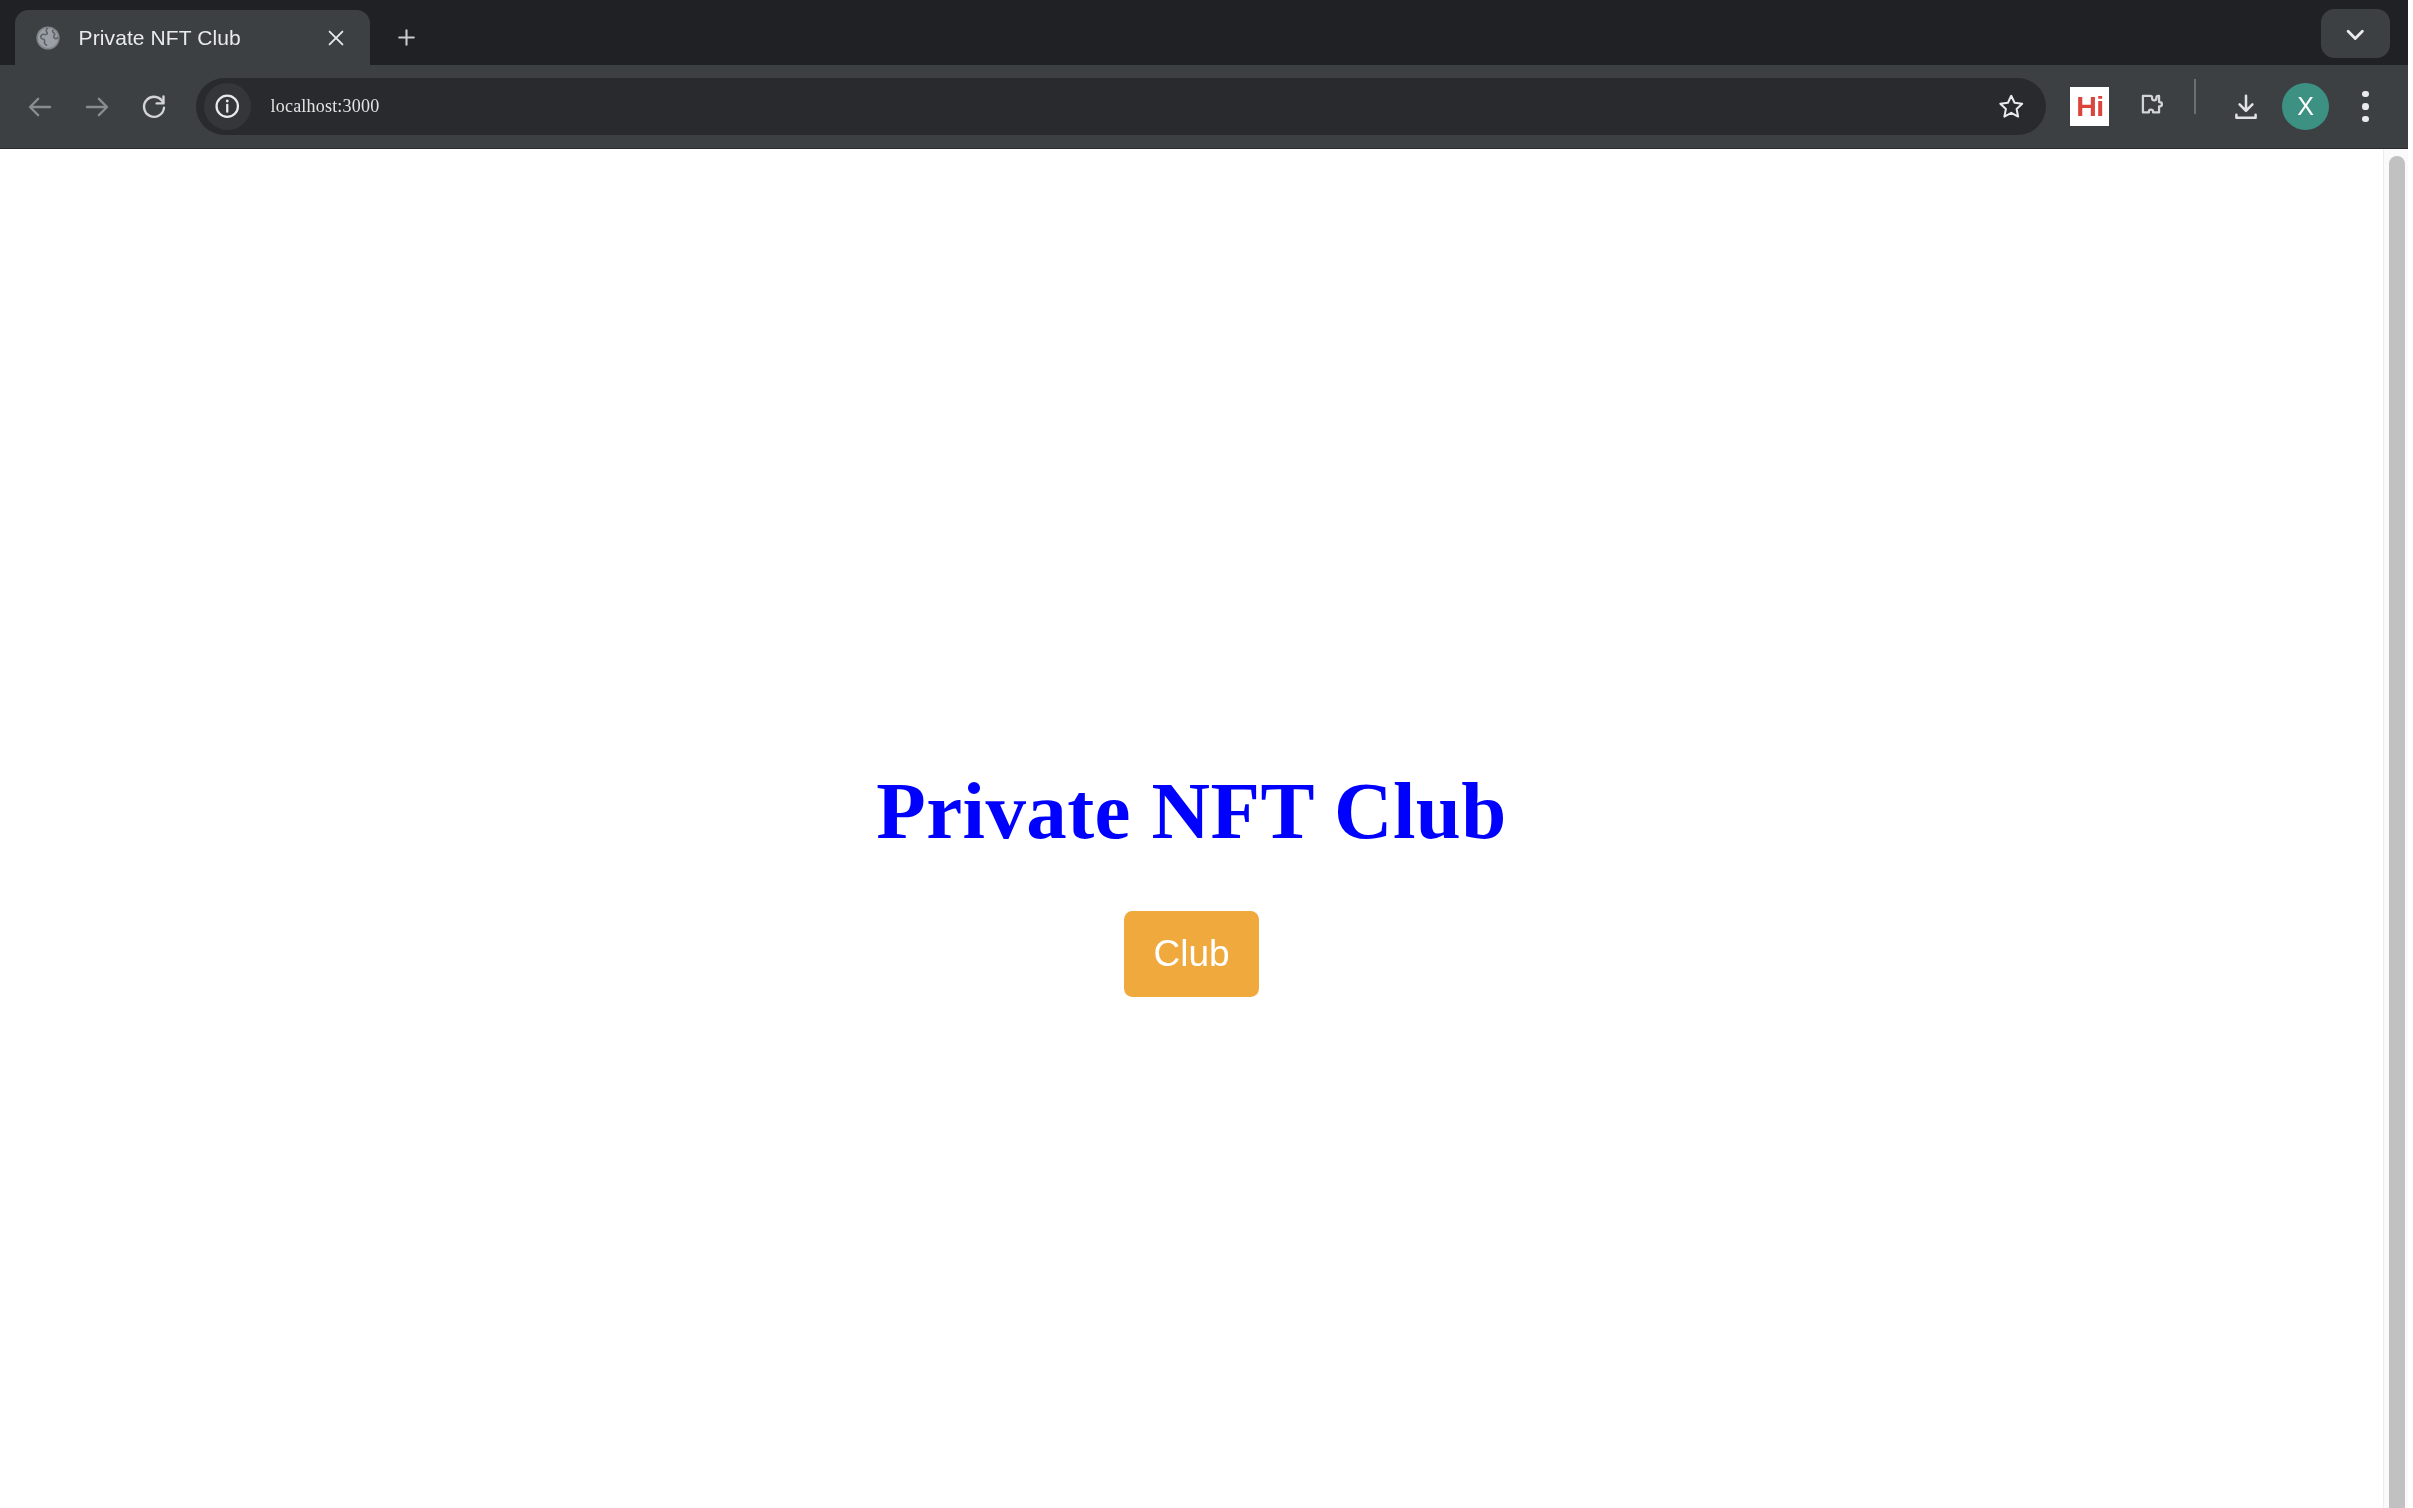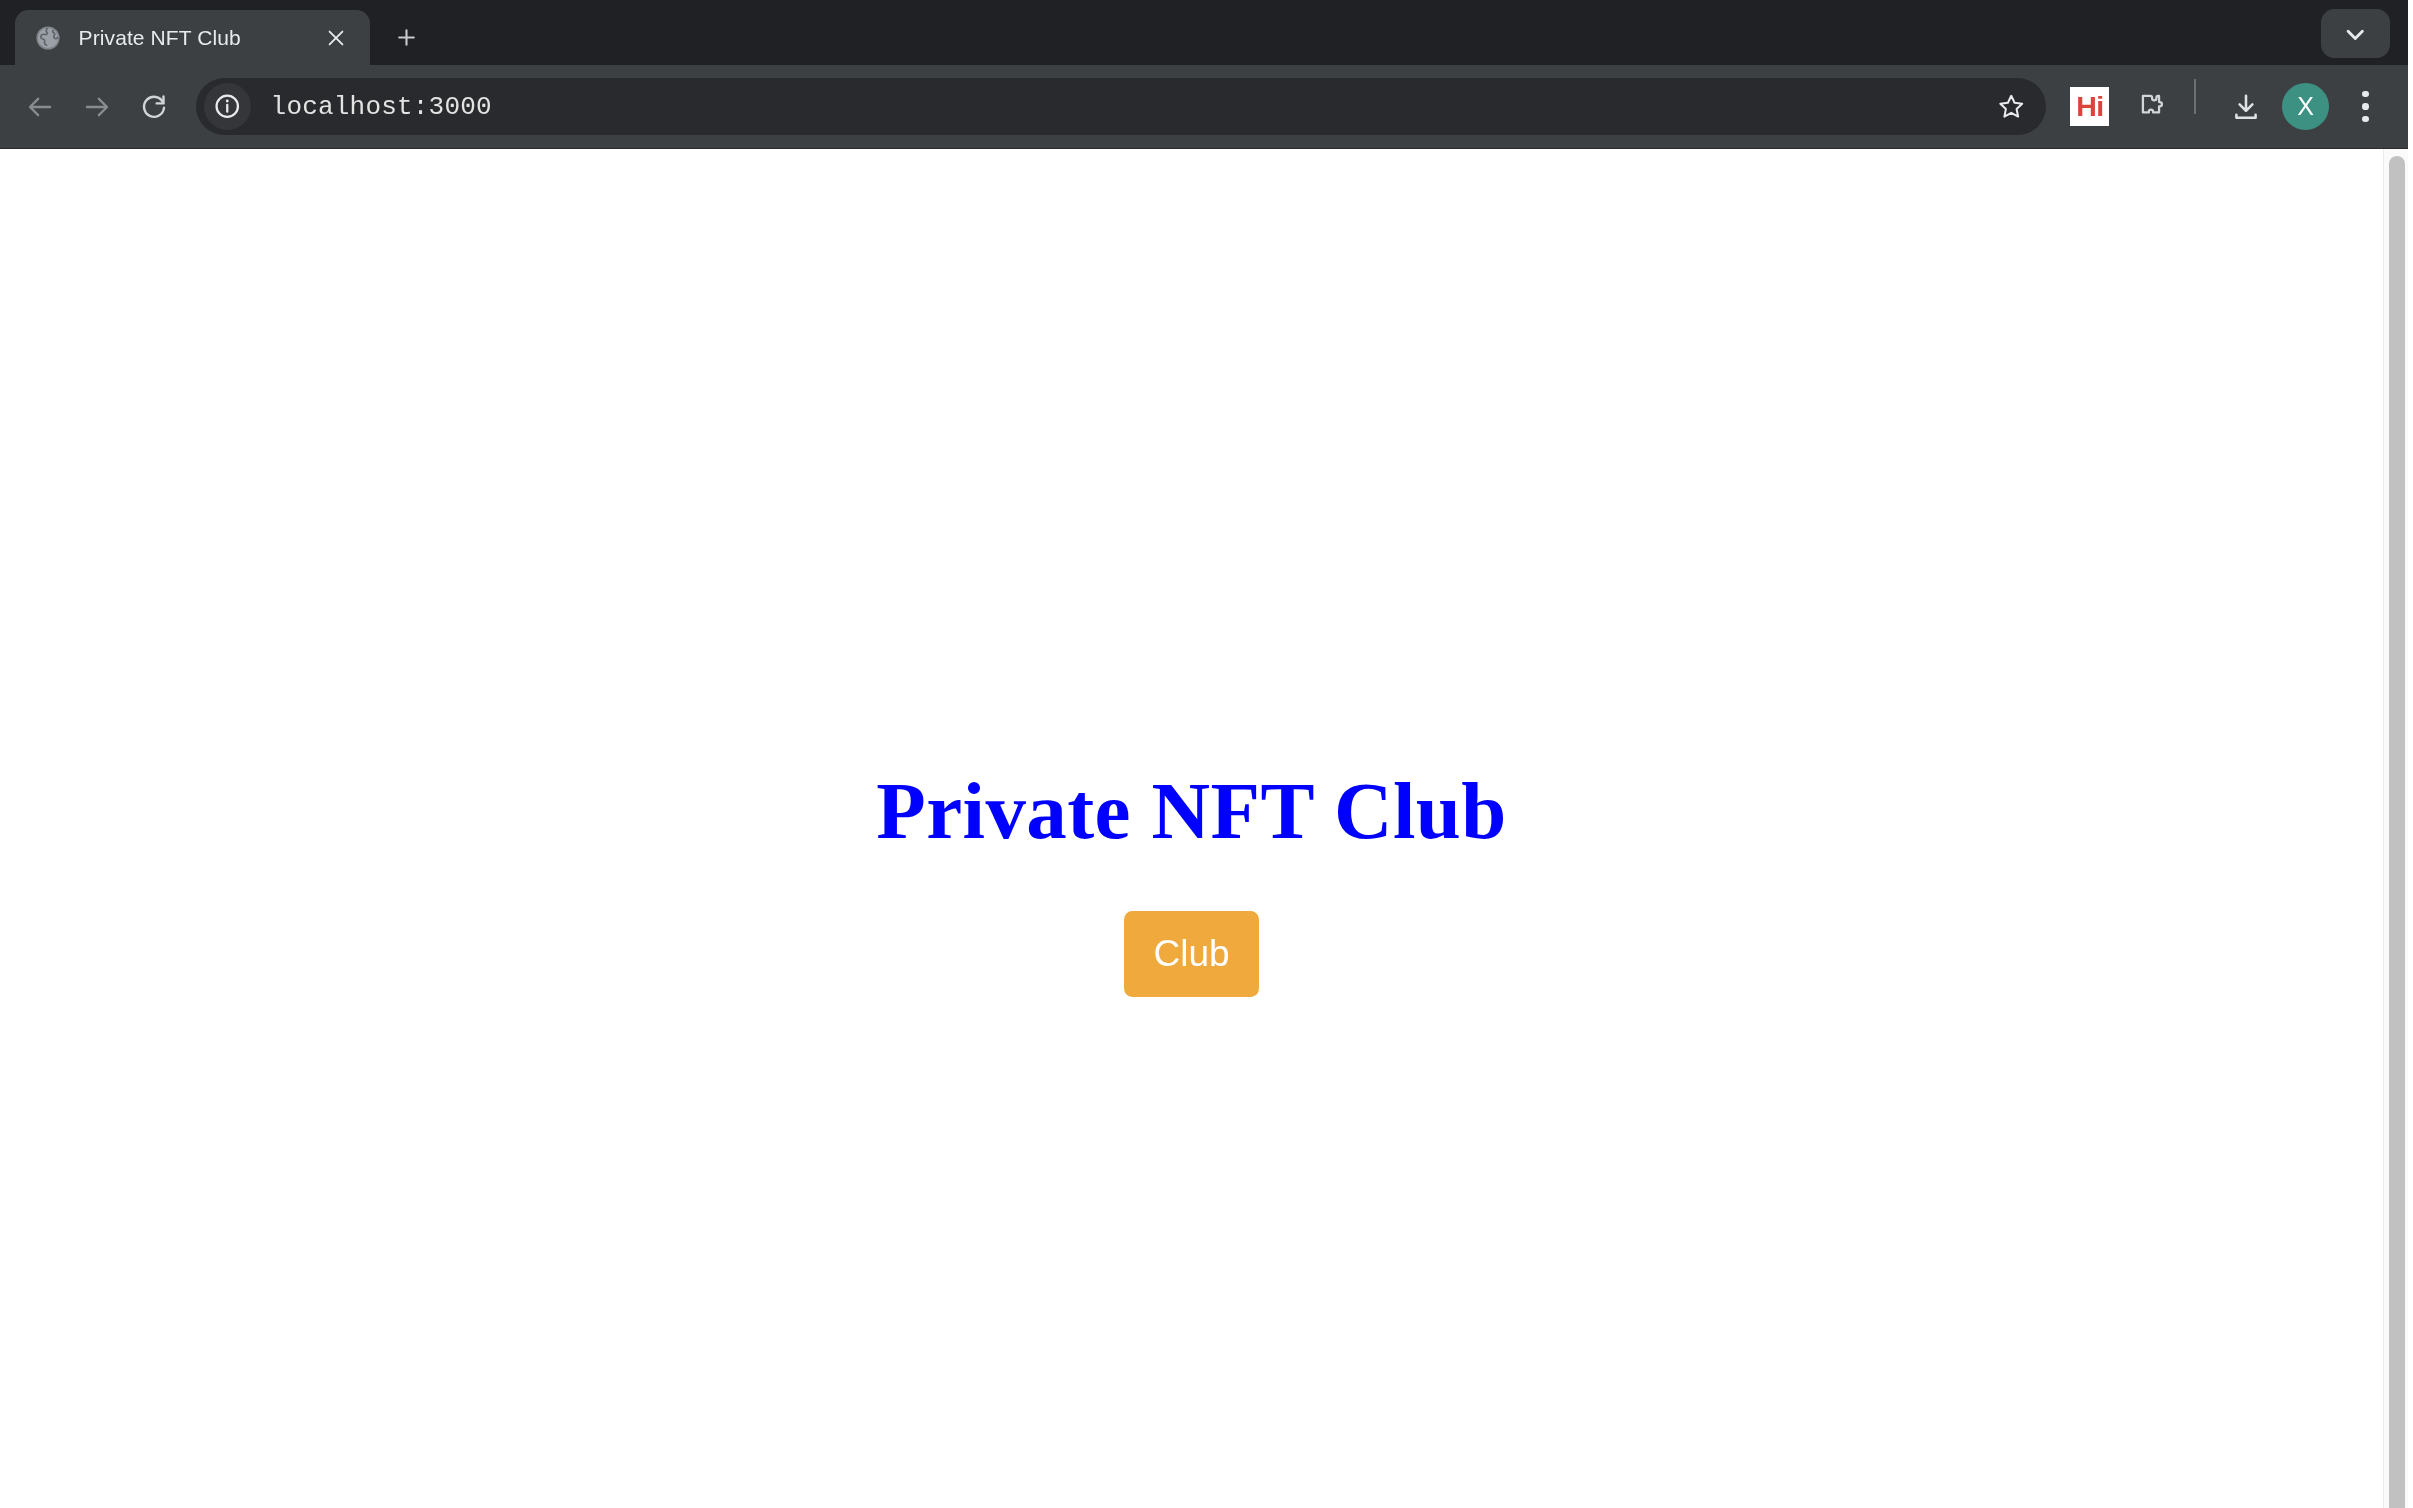--- a/index.html
+++ b/index.html
@@ -140,22 +140,22 @@
     border-radius: 50%;
     background: #35363a;
     display: flex;
     align-items: center;
     justify-content: center;
   }
 
   .omnibox-url {
     flex: 1 1 auto;
     color: #e3e3e3;
-    font-size: 26px;
-    font-family: Liberation Mono, monospace;
+    font-size: 18px;
+    font-family: Liberation Serif, serif;
     margin-left: 20px;
     white-space: nowrap;
     overflow: hidden;
     text-overflow: ellipsis;
     letter-spacing: 0.2px;
   }
 
   .star-btn {
     width: 52px;
     height: 52px;

